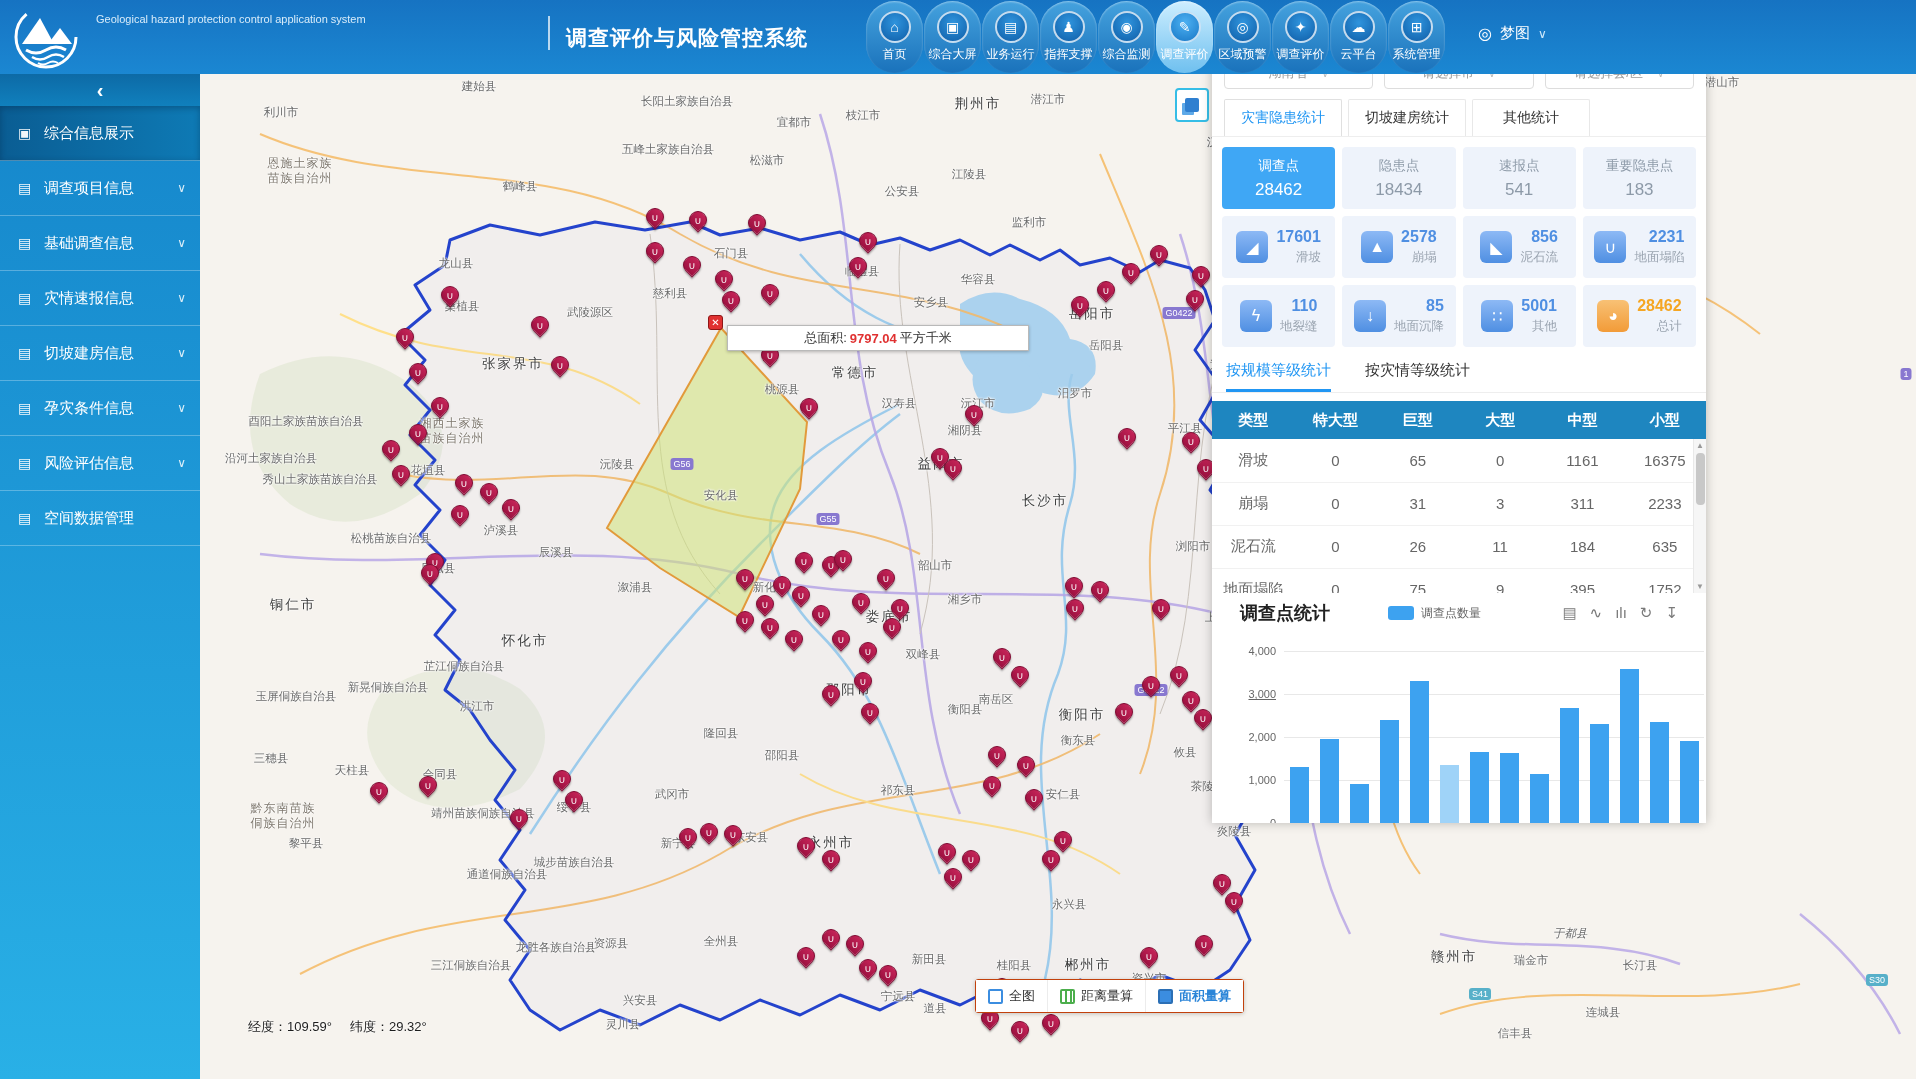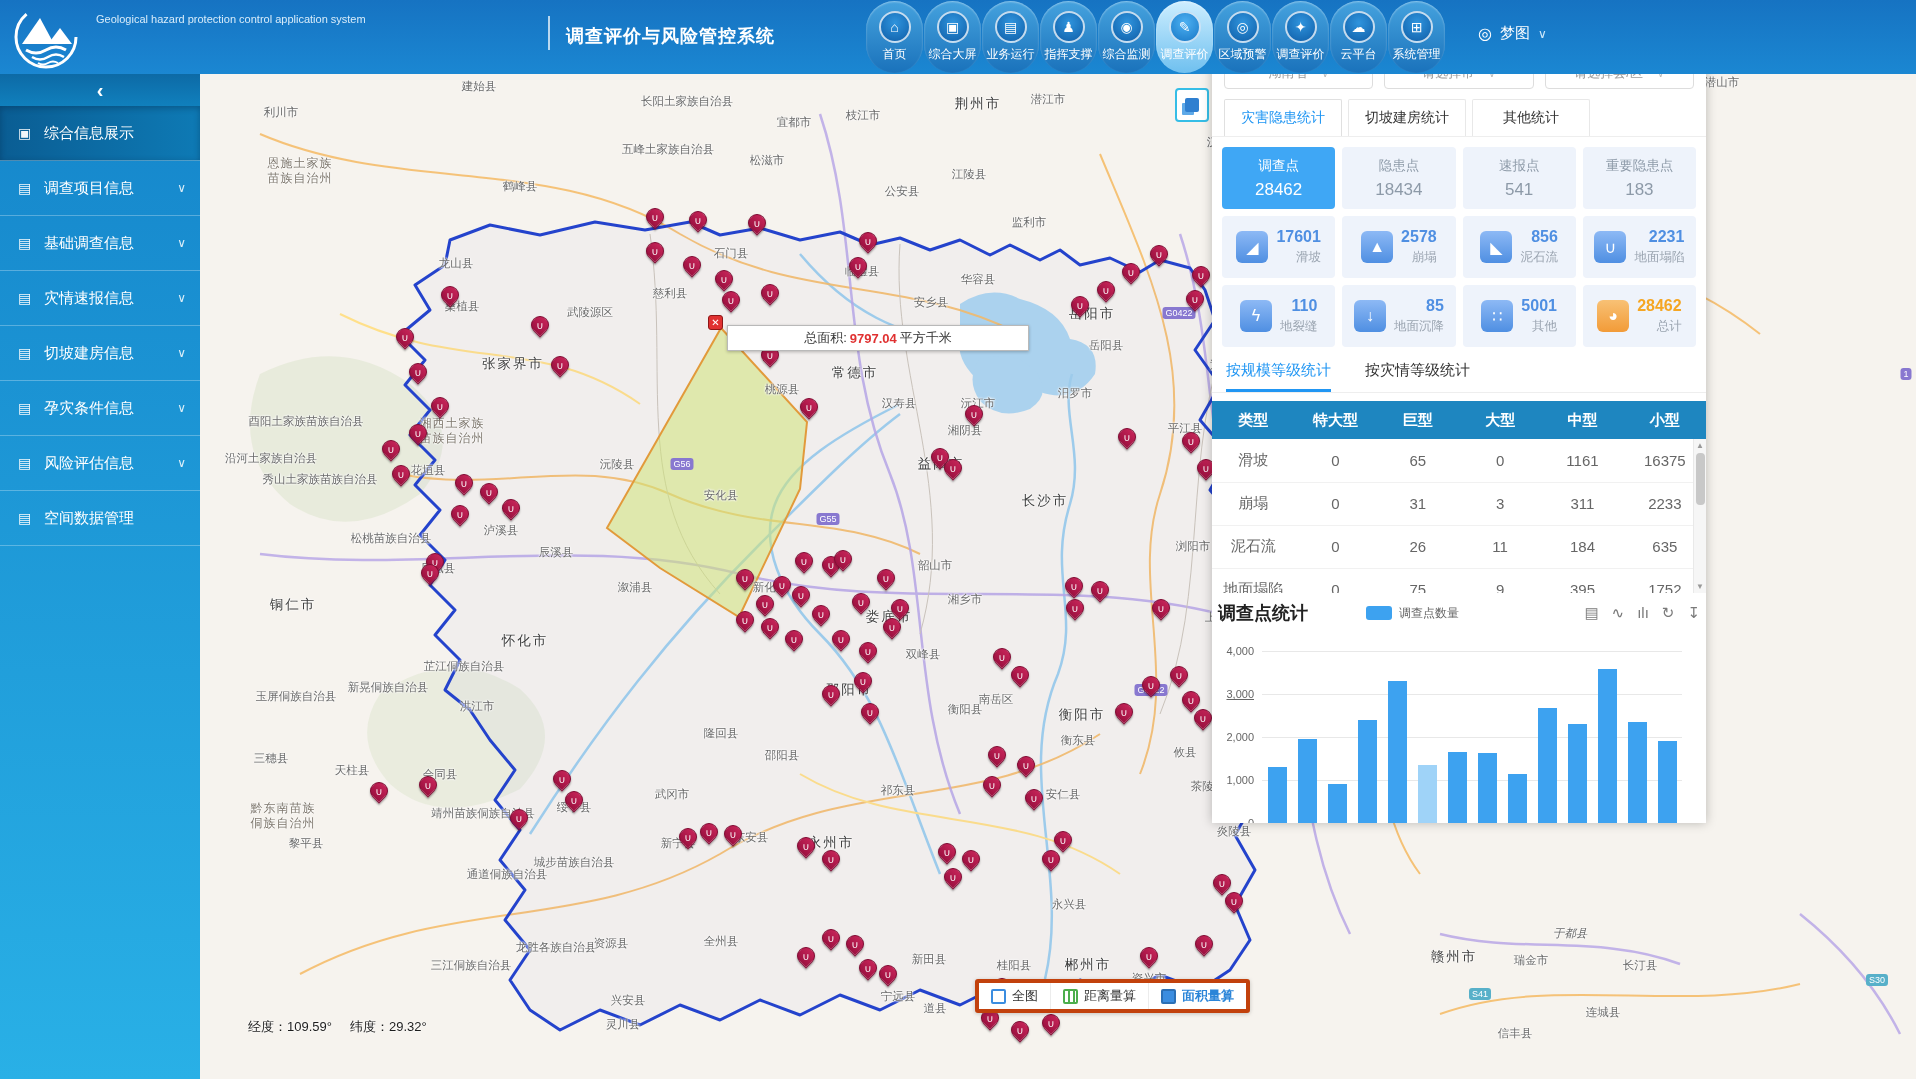--- a/index.html
+++ b/index.html
@@ -7,21 +7,21 @@
   body{font-family:"Liberation Sans",sans-serif;position:relative;background:#e9e6e0}
 
   
   .hdr{position:absolute;top:0;left:0;width:1916px;height:74px;background:linear-gradient(180deg,#1673c2,#1b87d2);z-index:60;color:#fff}
   .logo{position:absolute;left:8px;top:4px;width:80px;height:66px}
   .hdr-titles{position:absolute;left:96px;top:10px;white-space:nowrap}
   .hdr-title{font-size:23px;font-weight:bold;letter-spacing:1px}
   .hdr-title .beta{font-size:17px;font-weight:bold}
   .hdr-sub{font-size:11px;color:#d8ecfa;margin-top:3px}
   .hdr-div{position:absolute;left:548px;top:16px;width:2px;height:34px;background:rgba(255,255,255,.7)}
-  .hdr-sys{position:absolute;left:566px;top:24px;font-size:18px;font-weight:bold;letter-spacing:1px}
+  .hdr-sys{position:absolute;left:566px;top:24px;font-size:21px;font-weight:bold;letter-spacing:1px}
   .nav{position:absolute;left:866px;top:0;height:74px;display:flex;gap:1px}
   .nav-btn{width:57px;height:72px;margin-top:1px;border-radius:29px;background:linear-gradient(180deg,#45a2de,#1a72bb);display:flex;flex-direction:column;align-items:center;justify-content:center;gap:3px;box-shadow:inset 0 1px 2px rgba(255,255,255,.4);cursor:pointer}
   .nav-btn.active{background:linear-gradient(180deg,#cdeeff,#6fc0ef)}
   .nav-ic{width:32px;height:32px;border-radius:50%;background:radial-gradient(circle at 50% 35%,#2f94dd,#0f5ea8);border:2px solid rgba(255,255,255,.75);display:flex;align-items:center;justify-content:center;font-size:14px;color:#fff}
   .nav-btn.active .nav-ic{background:radial-gradient(circle at 50% 35%,#4db1f2,#1877c6)}
   .nav-lb{font-size:12px;color:#fff;white-space:nowrap}
   .user{position:absolute;left:1478px;top:24px;display:flex;align-items:center;gap:8px;font-size:15px}
   .user .eye{font-size:16px;cursor:pointer}
   .user .chev{font-size:12px;color:#cfe9fb}
 
@@ -48,21 +48,21 @@
   .lc{width:34px;height:34px;border-radius:4px;cursor:pointer}
   .lc.layers{background:#fff;border:2px solid #35bde6;display:flex;align-items:center;justify-content:center}
   .lc.layers b{width:14px;height:14px;background:#2f7fd0;border-radius:2px;box-shadow:-4px 4px 0 -1px #5ea9e8}
   .lc.street{border:2px solid #35bde6;background:repeating-linear-gradient(45deg,#efe9df 0 5px,#d9c8ee 5px 7px,#efe9df 7px 12px,#f3c987 12px 14px)}
   .lc.satellite{border:2px solid #4c554c;background:linear-gradient(135deg,#5d7a4e,#8a9a6b 40%,#4e6a45 70%,#7b8d62)}
   .lc.globe{border:2px solid #35bde6;background:#0b1020;display:flex;align-items:center;justify-content:center}
   .lc.globe b{width:20px;height:20px;border-radius:50%;background:radial-gradient(circle at 35% 35%,#7ec4f5,#174a8c);border-top:2px solid #fff}
   .tip{position:absolute;left:527px;top:251px;width:302px;height:26px;background:#fff;border:1px solid #b9b9b9;box-shadow:0 1px 3px rgba(0,0,0,.25);z-index:9;display:flex;align-items:center;justify-content:center;font-size:13px;color:#333;gap:3px}
   .tip .v{color:#e03131;font-weight:bold}
   .apex{position:absolute;left:508px;top:241px;width:15px;height:15px;background:#e03131;border:1px solid #8d1616;border-radius:3px;z-index:8;color:#fff;font-size:10px;line-height:13px;text-align:center}
-  .mtools{position:absolute;left:775px;top:905px;height:34px;background:#fff;border:4px solid #c2410c;border-radius:3px;box-shadow:0 1px 4px rgba(0,0,0,.2);z-index:10;display:flex;align-items:stretch}
+  .mtools{position:absolute;left:775px;top:905px;height:34px;background:#fff;border:1px solid #c2410c;border-radius:3px;box-shadow:0 1px 4px rgba(0,0,0,.2);z-index:10;display:flex;align-items:stretch}
   .mtool{display:flex;align-items:center;gap:6px;padding:0 12px;font-size:13px;color:#333;border-right:1px solid #ececec;cursor:pointer;background:#fff}
   .mtool:last-child{border-right:none}
   .mtool .mi{width:15px;height:15px;border:2px solid #3b8de0;border-radius:2px}
   .mtool .mi.dist{border-color:#4cae4c;background:repeating-linear-gradient(90deg,#fff 0 3px,#4cae4c 3px 5px)}
   .mtool .mi.area{background:#3b8de0;border-color:#2b6fb5}
   .mtool.active{color:#2b85d8;font-weight:bold}
   .coords{position:absolute;left:48px;top:944px;z-index:10;font-size:13px;color:#1d1d1d;text-shadow:0 0 2px #fff,0 0 3px #fff;display:flex;gap:18px}
 
   
   .panel{position:absolute;left:1212px;top:15px;width:494px;height:808px;background:#fff;z-index:30;box-shadow:0 0 10px rgba(0,0,0,.25);overflow:hidden}
@@ -93,21 +93,21 @@
   .subtab{font-size:15px;color:#333;cursor:pointer;height:100%;display:flex;align-items:center;border-bottom:3px solid transparent}
   .subtab.active{color:#2196f3;border-bottom-color:#2196f3}
   table.stat{width:100%;border-collapse:collapse;table-layout:fixed;margin-top:8px}
   table.stat th{background:#1e86c0;color:#fff;font-size:15px;font-weight:bold;height:38px}
   table.stat td{font-size:15px;color:#666;height:43px;text-align:center;border-bottom:1px solid #f1f1f1}
   .tbody-wrap{height:154px;overflow:hidden;position:relative}
   .tscroll{position:absolute;right:0;top:0;bottom:0;width:13px;background:#f6f6f6;border-left:1px solid #e9e9e9;z-index:2}
   .tscroll .up,.tscroll .dn{position:absolute;left:0;width:100%;text-align:center;color:#999;font-size:8px}
   .tscroll .up{top:2px}.tscroll .dn{bottom:2px}
   .tscroll .thumb{position:absolute;left:2px;top:14px;width:9px;height:52px;background:#c8c8c8;border-radius:4px}
-  .chart{padding:8px 6px 0;position:relative}
+  .chart{padding:8px 28px 0;position:relative}
   .chart-head{display:flex;align-items:center}
   .chart-title{font-size:18px;font-weight:bold;color:#222}
   .legend{display:flex;align-items:center;gap:7px;margin-left:58px}
   .legend .sw{width:26px;height:14px;border-radius:3px;background:#3da2f0}
   .legend .lt{font-size:12px;color:#666}
   .ctools{margin-left:auto;display:flex;gap:13px;color:#7a7a7a;font-size:15px}
   .ctools span{cursor:pointer}
   .plot{position:relative;margin:26px 0 0 44px;height:172px;width:420px}
   .gline{position:absolute;left:0;right:0;height:1px;background:#e8e8e8}
   .ylab{position:absolute;right:100%;margin-right:8px;font-size:11px;color:#666;transform:translateY(-50%);white-space:nowrap}
@@ -389,21 +389,21 @@
       <span class="mlabel" style="left: 698px; top: 922px;">宁远县</span>
       <span class="mlabel" style="left: 729px; top: 885px;">新田县</span>
       <span class="mlabel" style="left: 814px; top: 891px;">桂阳县</span>
       <span class="mlabel" style="left: 869px; top: 830px;">永兴县</span>
       <span class="mlabel" style="left: 949px; top: 904px;">资兴市</span>
       <span class="mlabel big" style="left: 888px; top: 891px;">郴州市</span>
       <span class="mlabel" style="left: 356px; top: 873px;">龙胜各族自治县</span>
       <span class="mlabel" style="left: 271px; top: 891px;">三江侗族自治县</span>
       <span class="mlabel" style="left: 411px; top: 869px;">资源县</span>
       <span class="mlabel" style="left: 521px; top: 867px;">全州县</span>
-      <span class="mlabel" style="left: 428px; top: 926px;">兴安县</span>
+      <span class="mlabel" style="left: 440px; top: 926px;">兴安县</span>
       <span class="mlabel" style="left: 423px; top: 950px;">灵川县</span>
       <span class="mlabel big" style="left: 1254px; top: 883px;">赣州市</span>
       <span class="mlabel" style="left: 1331px; top: 886px;">瑞金市</span>
       <span class="mlabel" style="left: 1370px; top: 859px; font-style: italic;">于都县</span>
       <span class="mlabel" style="left: 1440px; top: 891px;">长汀县</span>
       <span class="mlabel" style="left: 1403px; top: 938px;">连城县</span>
       <span class="mlabel" style="left: 1315px; top: 959px;">信丰县</span>
     </div>
   <div id="shields">
       <span class="shield" style="left: 979px; top: 239px;">G0422</span>

